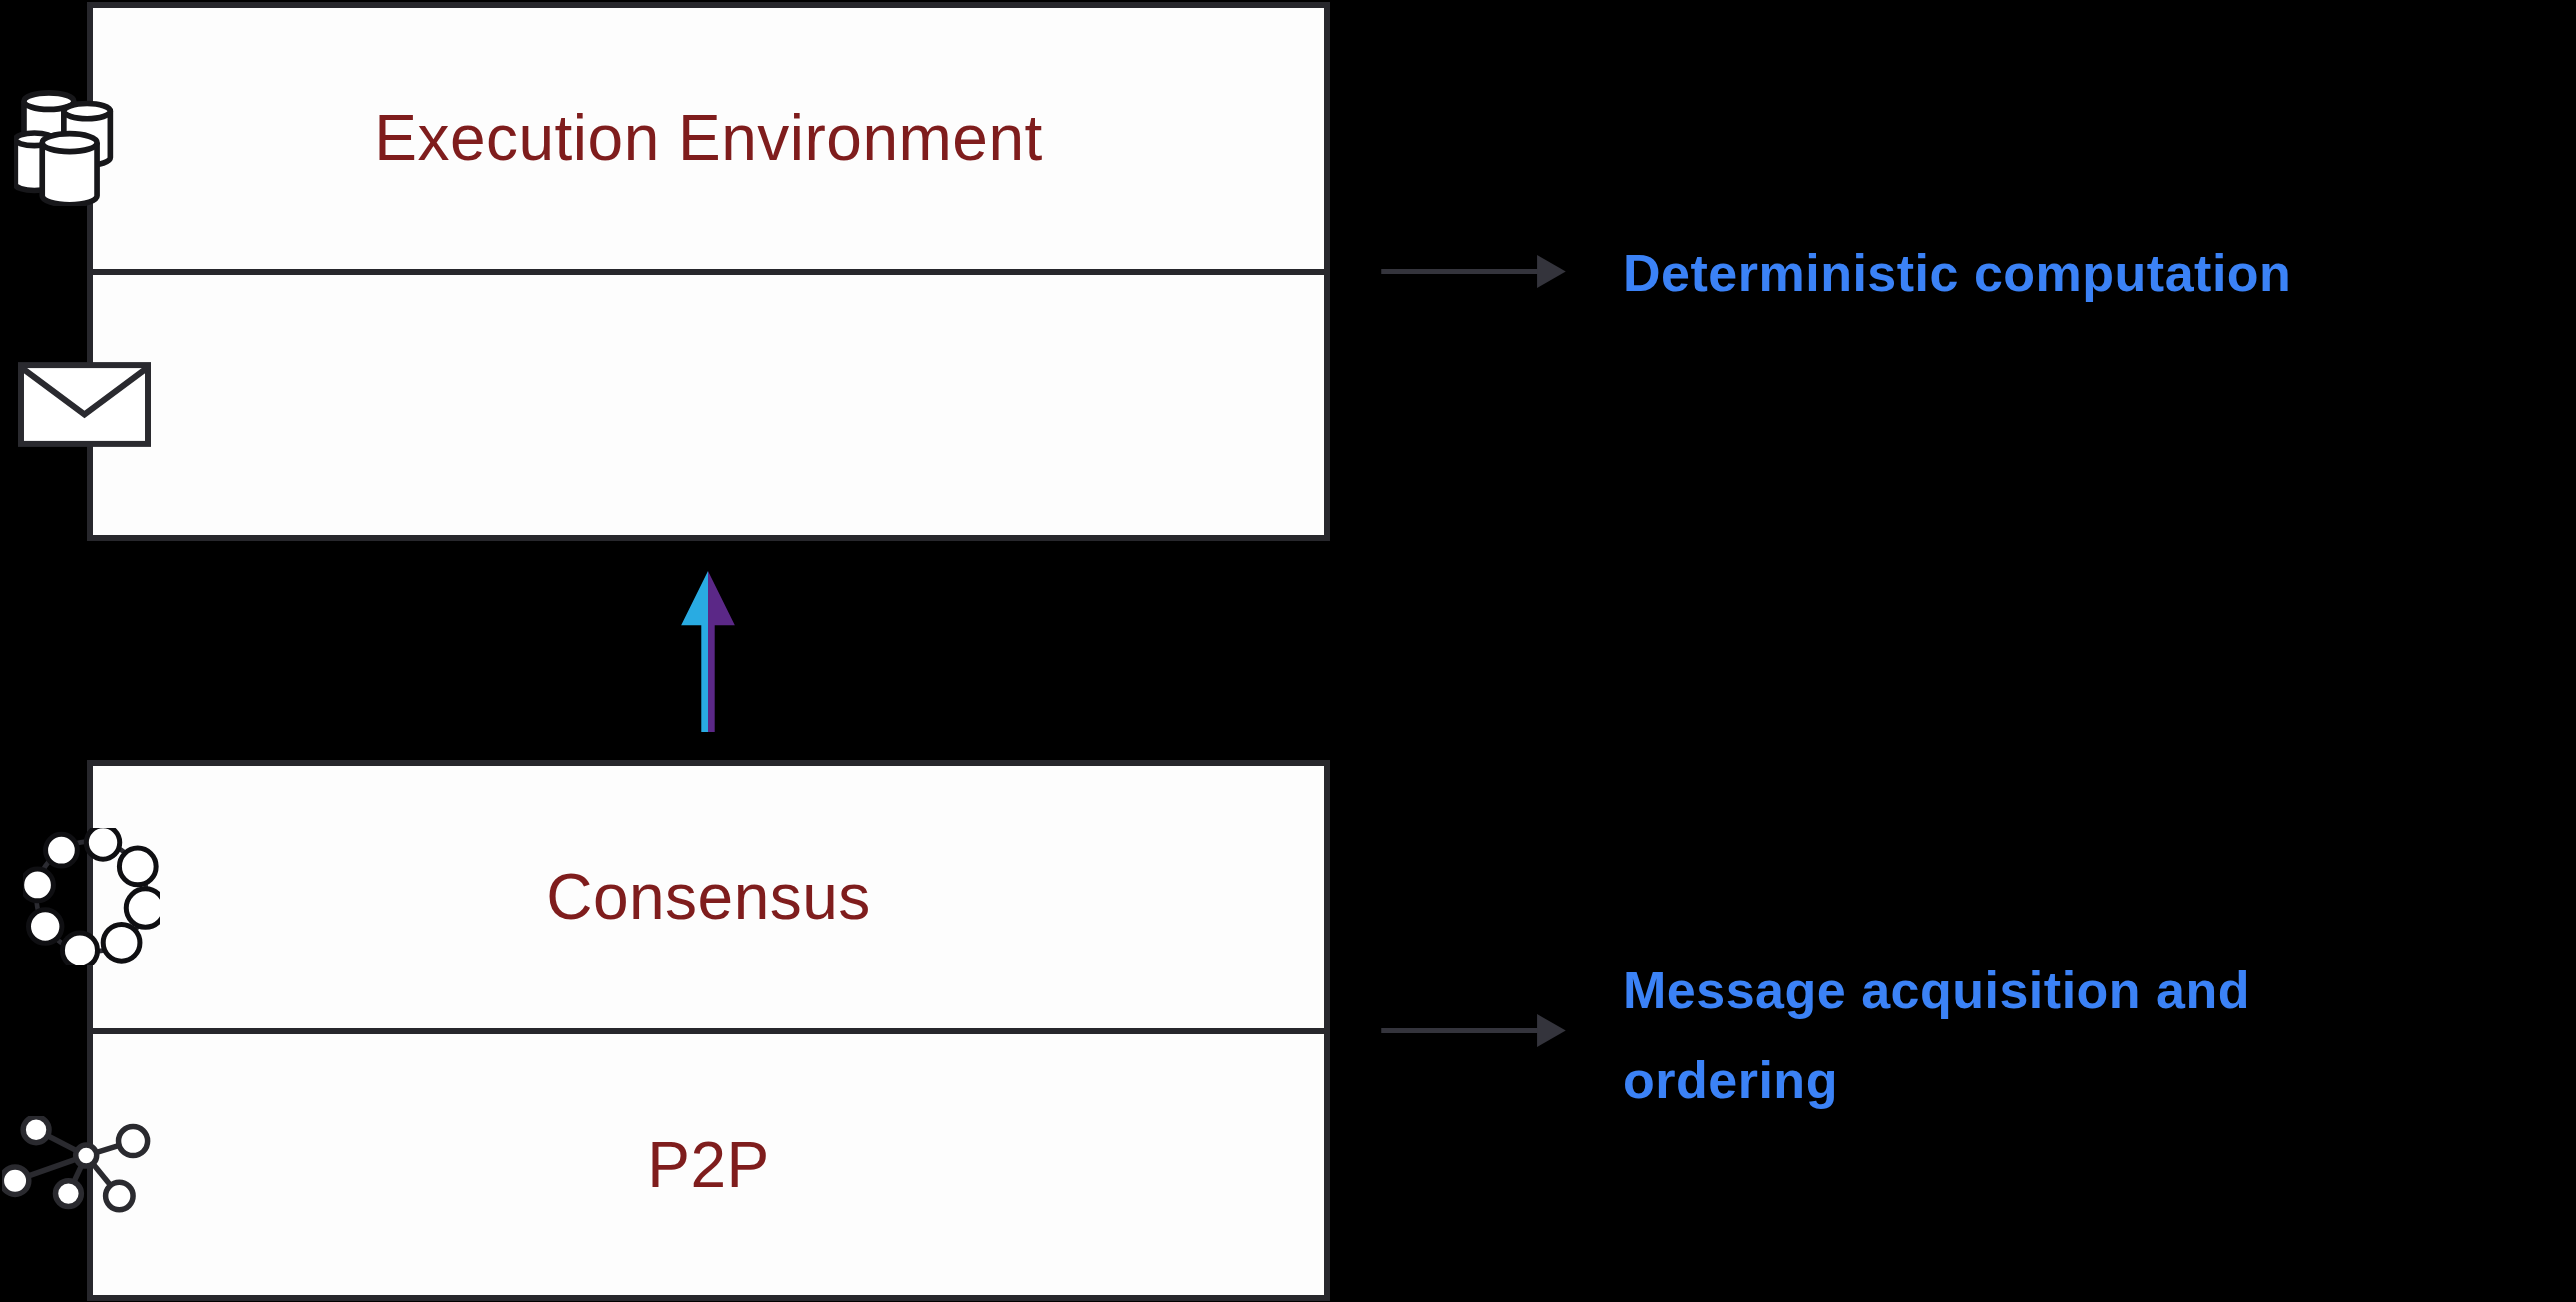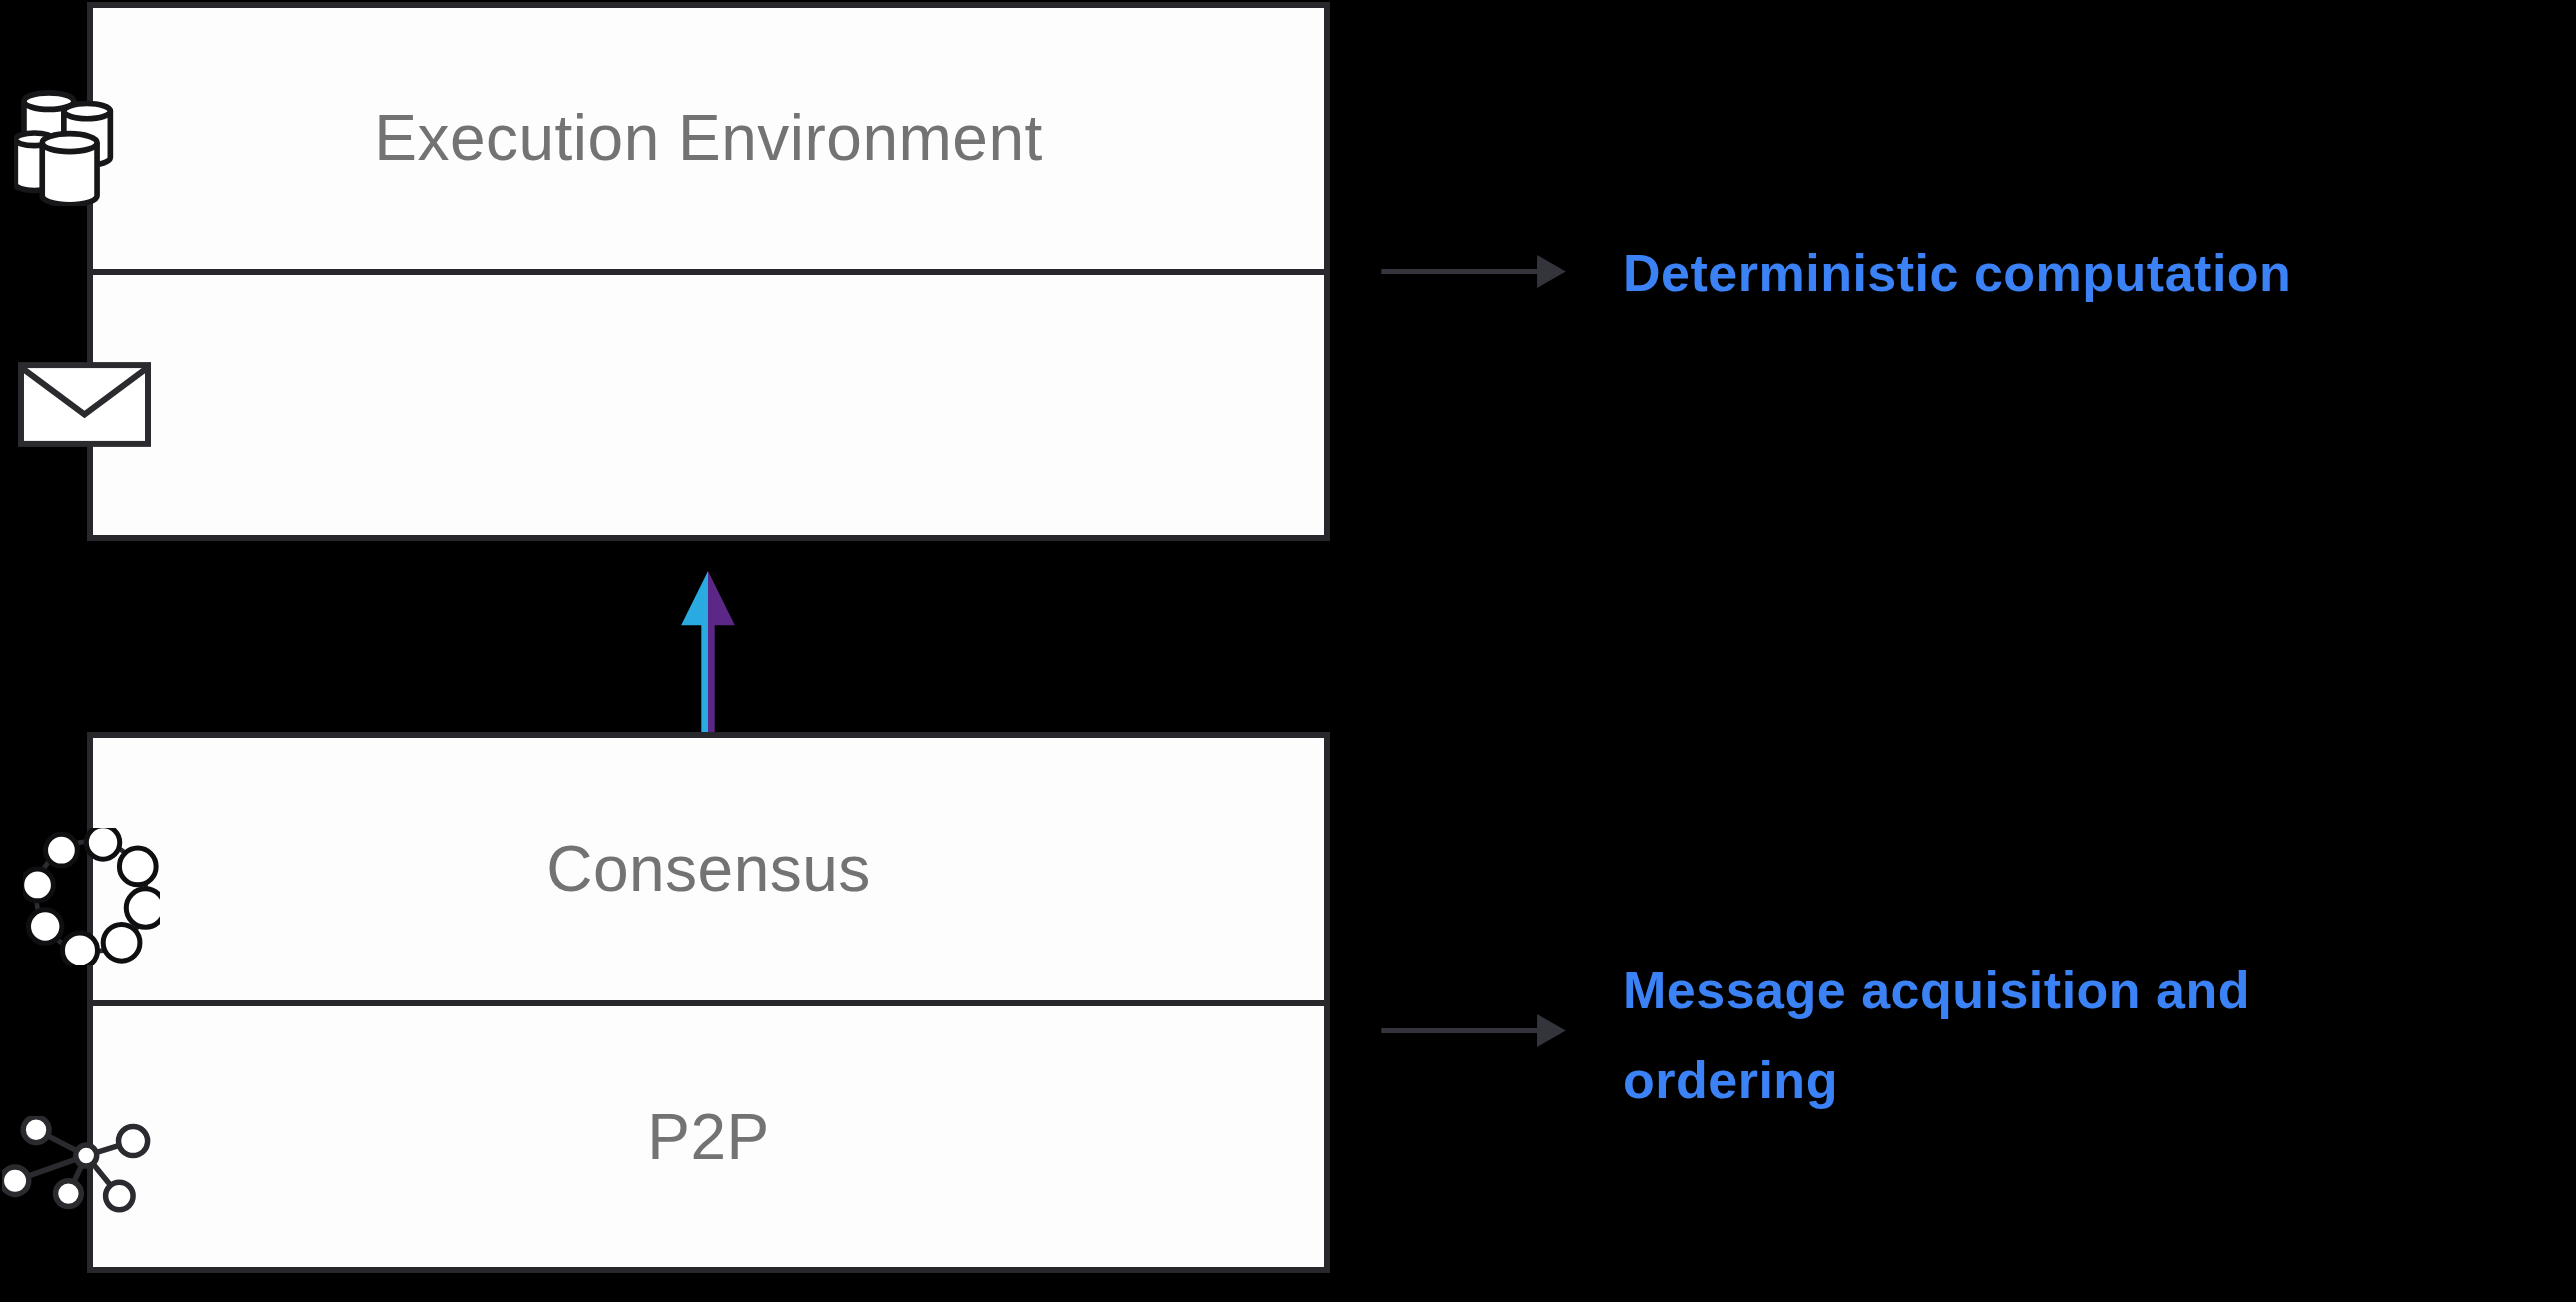--- a/index.html
+++ b/index.html
@@ -6,24 +6,24 @@
   .canvas{
     position:relative;width:2608px;height:1302px;background:#000;
     font-family:"Liberation Sans", sans-serif;overflow:hidden;
   }
   .group{
     position:absolute;left:87px;width:1243px;
     background:#fdfdfd;border:6.2px solid #27272c;box-sizing:border-box;
     display:flex;flex-direction:column;
   }
   .group.top{top:1.5px;height:539px;}
-  .group.bottom{top:732px;height:541px;}
+  .group.bottom{top:760px;height:541px;}
   .cell{
     display:flex;align-items:center;justify-content:center;
-    font-size:64px;color:#737373;letter-spacing:0.5px;
+    font-size:64px;color:#7f1d1d;letter-spacing:0.5px;
   }
   .cell.first-top{height:261px;}
   .cell.first-bottom{height:262px;}
   .cell.rest{flex:1 1 auto;}
   .hdivider{height:6.2px;width:100%;background:#27272c;flex:0 0 auto;}
   .icon{position:absolute;z-index:5;}
   .flow-arrow{position:absolute;left:681px;top:571px;z-index:4;}
   .side-arrow{position:absolute;left:1381px;z-index:3;}
   .side-arrow.a1{top:251px;}
   .side-arrow.a2{top:1010px;}

